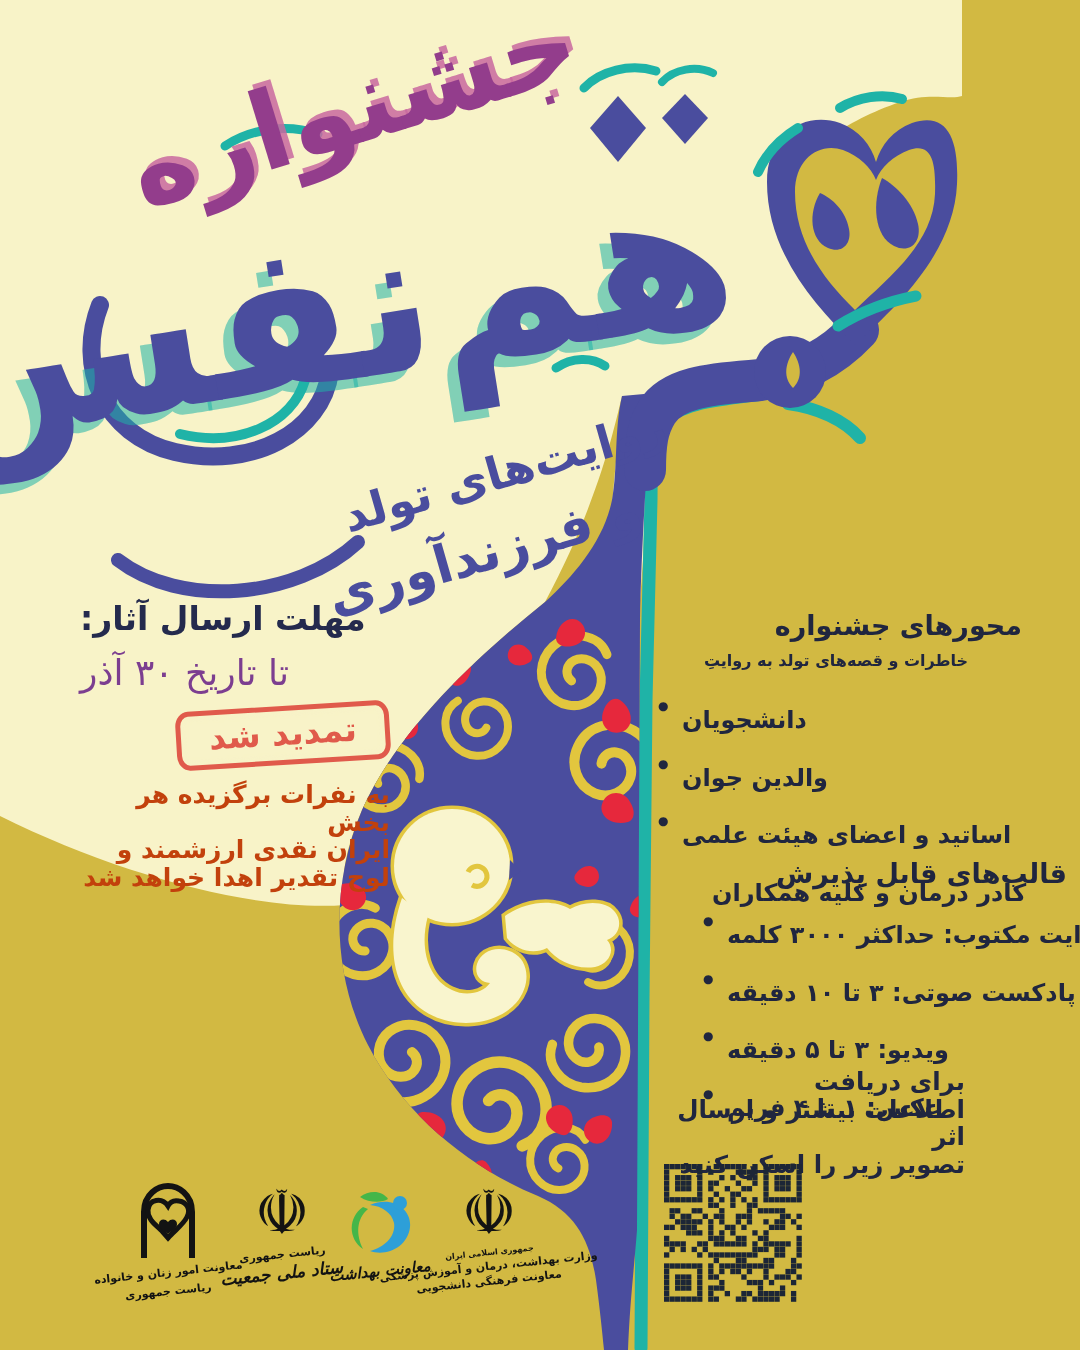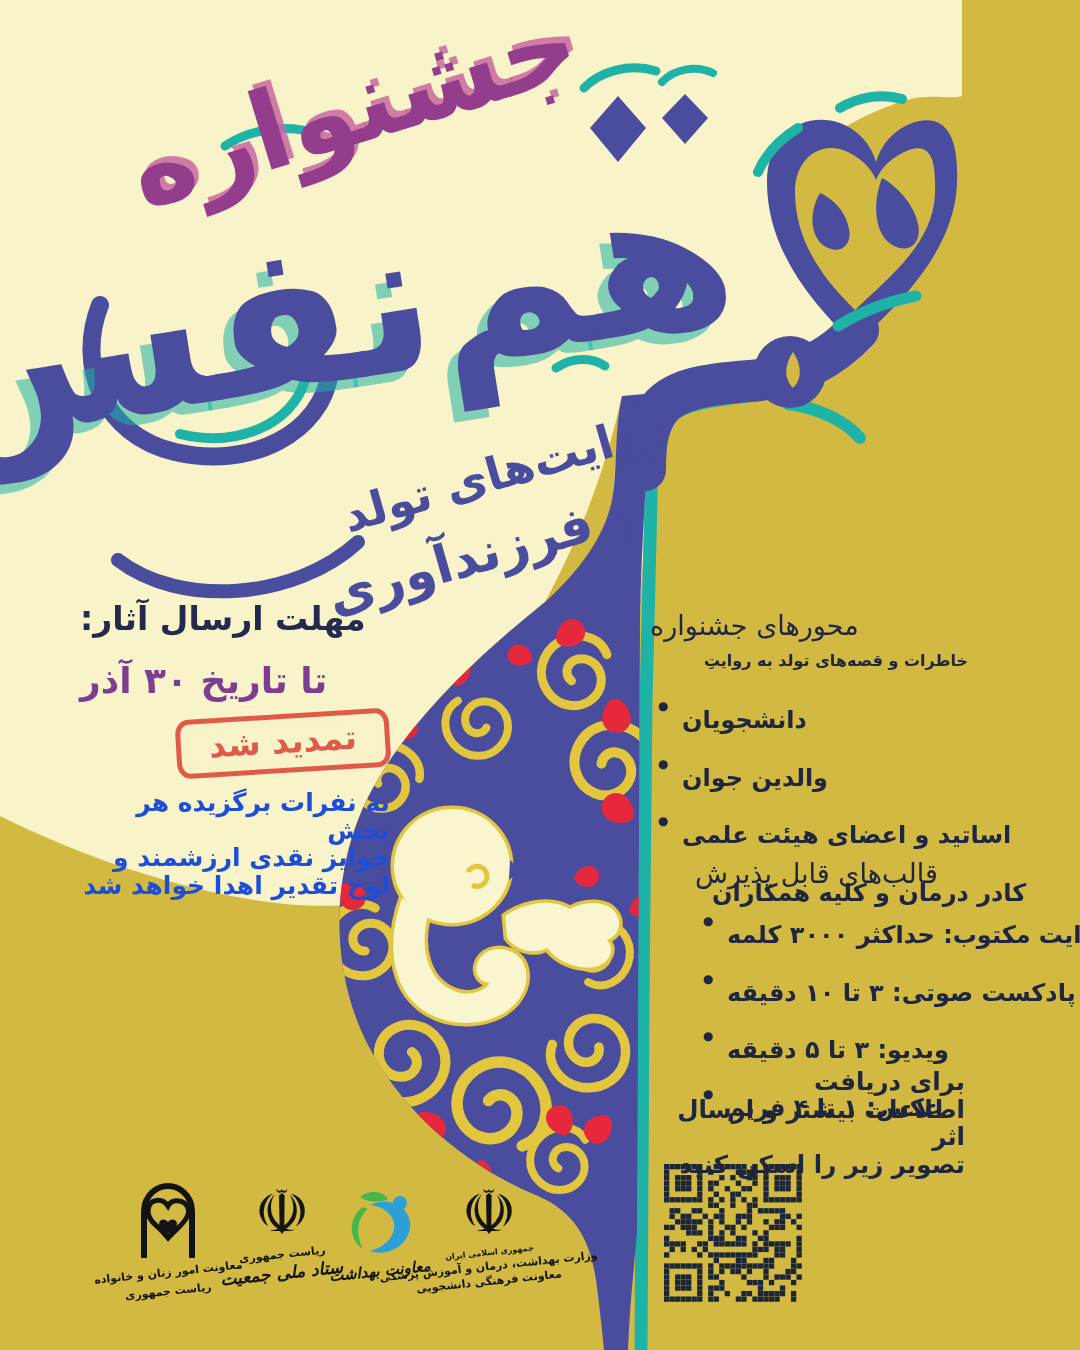--- a/index.html
+++ b/index.html
@@ -27,35 +27,35 @@
   }
   .w-sub{font-weight:700;color:#4A4D9E;white-space:nowrap;direction:rtl;
     transform:rotate(-16deg);transform-origin:right center;text-align:right;}
   .w-sub1{right:415px;top:398px;font-size:46px;}
   .w-sub2{right:440px;top:478px;font-size:52px;}
 
   
   .deadline{left:80px;top:598px;width:310px;display:flex;flex-direction:column;
     align-items:flex-end;direction:rtl;text-align:right;}
   .dl-heading{font-size:33px;font-weight:700;color:#242A4D;line-height:42px;}
-  .dl-date{font-size:36px;font-weight:700;color:#7C3E90;line-height:46px;margin-top:18px;}
+  .dl-date{font-size:36px;font-weight:400;color:#7C3E90;line-height:46px;margin-top:10px;}
   .stamp{
     margin-top:10px;margin-left:44px;align-self:flex-start;
     border:5px solid #E05A4B;border-radius:13px/15px;
     padding:3px 28px 7px 28px;color:#E05A4B;font-size:33px;font-weight:700;
     transform:rotate(-3.5deg);letter-spacing:1px;white-space:nowrap;
     box-shadow:inset 0 0 6px rgba(248,243,200,.55);
   }
-  .dl-prize{margin-top:16px;font-size:25px;font-weight:700;color:#1d4ed8;line-height:27.5px;}
+  .dl-prize{margin-top:16px;font-size:25px;font-weight:700;color:#c2410c;line-height:27.5px;}
 
   
   .rcol{direction:rtl;color:#20263F;}
   .themes{left:650px;top:608px;width:372px;}
   .formats{left:650px;top:856px;width:372px;padding-left:45px;}
-  .sec-heading{font-size:27px;font-weight:400;text-align:left;line-height:36px;}
+  .sec-heading{font-size:27px;font-weight:700;text-align:right;line-height:36px;}
   .sec-intro{font-size:16px;font-weight:700;text-align:center;line-height:33px;}
   .brow{display:flex;flex-direction:row;align-items:center;gap:12px;direction:ltr;
     line-height:28.5px;margin-top:1px;padding-left:8px;}
   .bdot{font-size:12px;color:#20263F;width:12px;flex:0 0 auto;}
   .btxt{font-size:24px;font-weight:700;white-space:nowrap;direction:rtl;margin-top:28px;}
   .bcont{padding-left:62px;}
   .scan{left:655px;top:1068px;width:310px;text-align:right;
     font-size:24.5px;font-weight:700;color:#20263F;line-height:27.5px;direction:rtl;}
 
   
@@ -219,21 +219,21 @@
   <div class="abs w-brand">هم‌نفس</div>
   <div class="abs w-sub w-sub1">روایت‌های تولد</div>
   <div class="abs w-sub w-sub2">و فرزندآوری</div>
 
   <div class="abs deadline">
     <div class="dl-heading">مهلت ارسال آثار:</div>
     <div class="dl-date">تا تاریخ ۳۰ آذر</div>
     <div class="stamp">تمدید شد</div>
     <div class="dl-prize">
       <div>به نفرات برگزیده هر بخش</div>
-      <div>جوایز نقدی ارزشمند و</div>
+      <div>ایران نقدی ارزشمند و</div>
       <div>لوح تقدیر اهدا خواهد شد</div>
     </div>
   </div>
 
   <div class="abs rcol themes">
     <div class="sec-heading">محورهای جشنواره</div>
     <div class="sec-intro">خاطرات و قصه‌های تولد به روایتِ</div>
     <div class="brow">
       <span class="bdot">●</span>
       <span class="btxt">دانشجویان</span>

